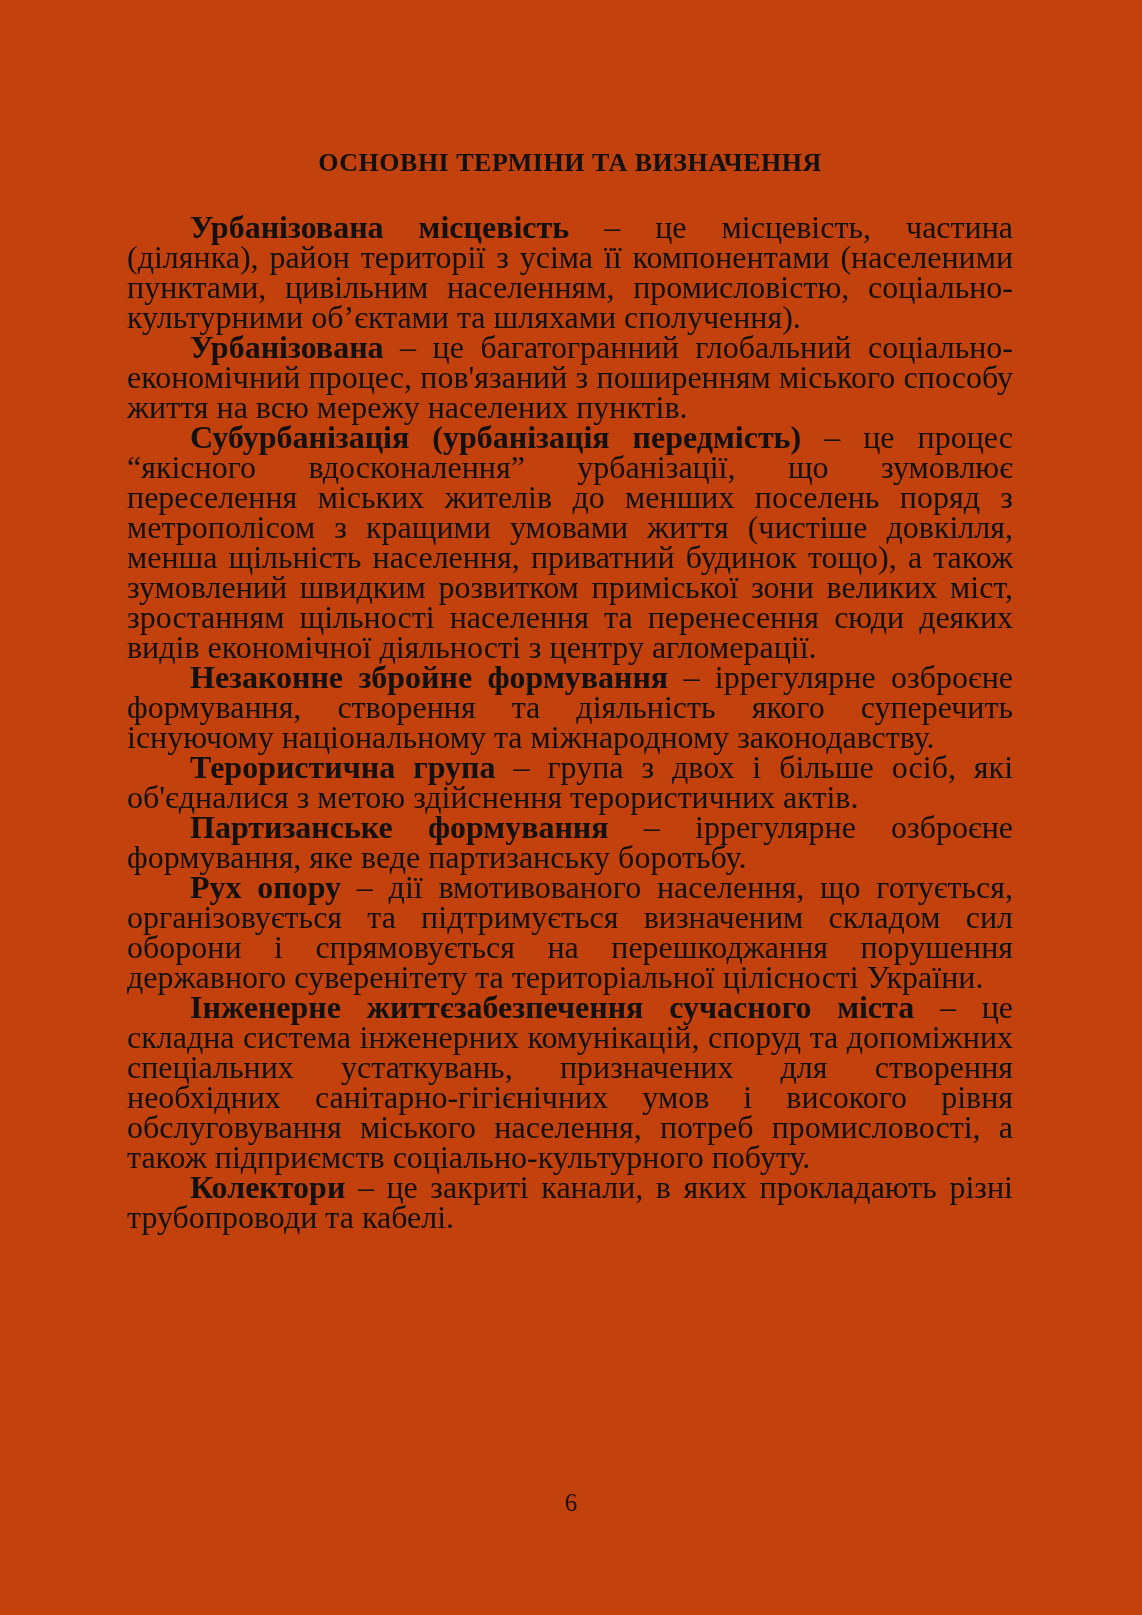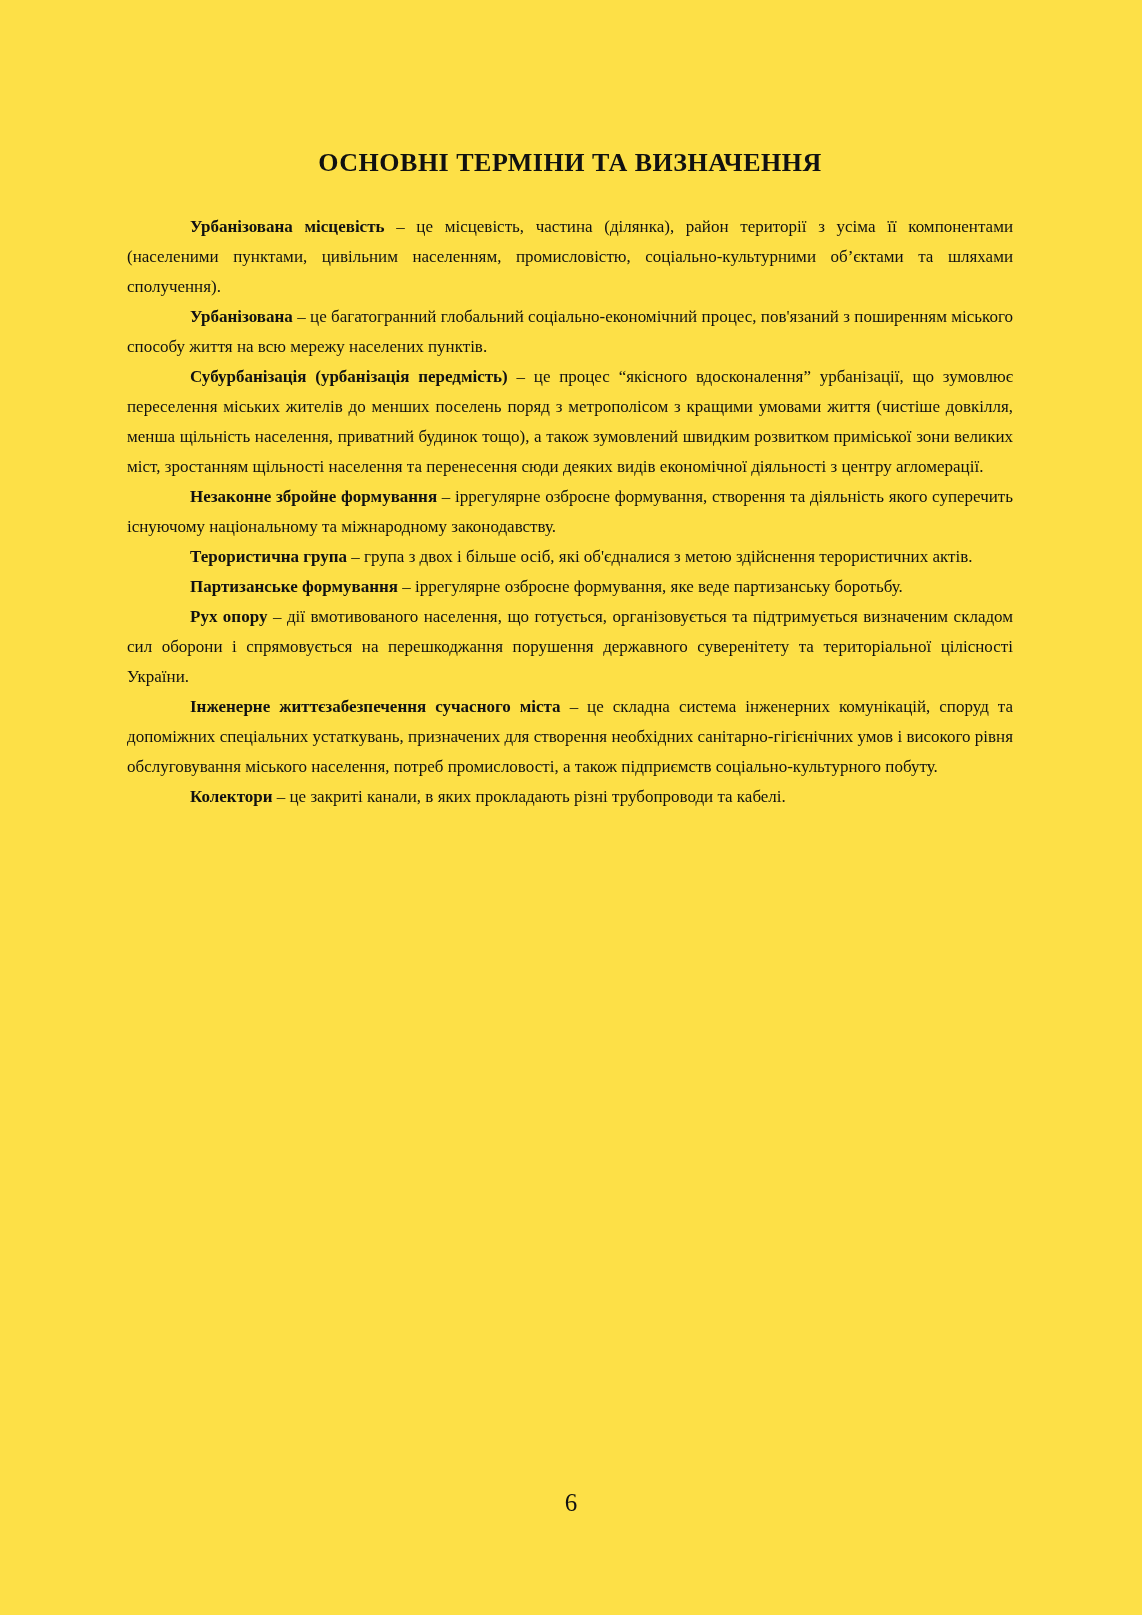--- a/index.html
+++ b/index.html
@@ -4,21 +4,21 @@
 <style>
   html, body {
     margin: 0;
     padding: 0;
     background: #ffffff;
   }
   .page {
     position: relative;
     width: 1142px;
     height: 1615px;
-    background: #fde047;
+    background: #c2410c;
     color: #111111;
     font-family: "Liberation Serif", "DejaVu Serif", serif;
     overflow: hidden;
     box-sizing: border-box;
   }
   .content {
     position: absolute;
     top: 148px;
     left: 127px;
     width: 886px;
@@ -26,21 +26,21 @@
   .doc-title {
     margin: 0 0 34px 0;
     text-align: center;
     font-size: 26px;
     font-weight: bold;
     letter-spacing: 0.5px;
     line-height: 30px;
   }
   .term-para {
     margin: 0;
-    font-size: 17px;
+    font-size: 32px;
     line-height: 30px;
     text-align: justify;
     text-indent: 63px;
   }
   .term-para b {
     font-weight: bold;
   }
   .page-number {
     position: absolute;
     left: 0;

